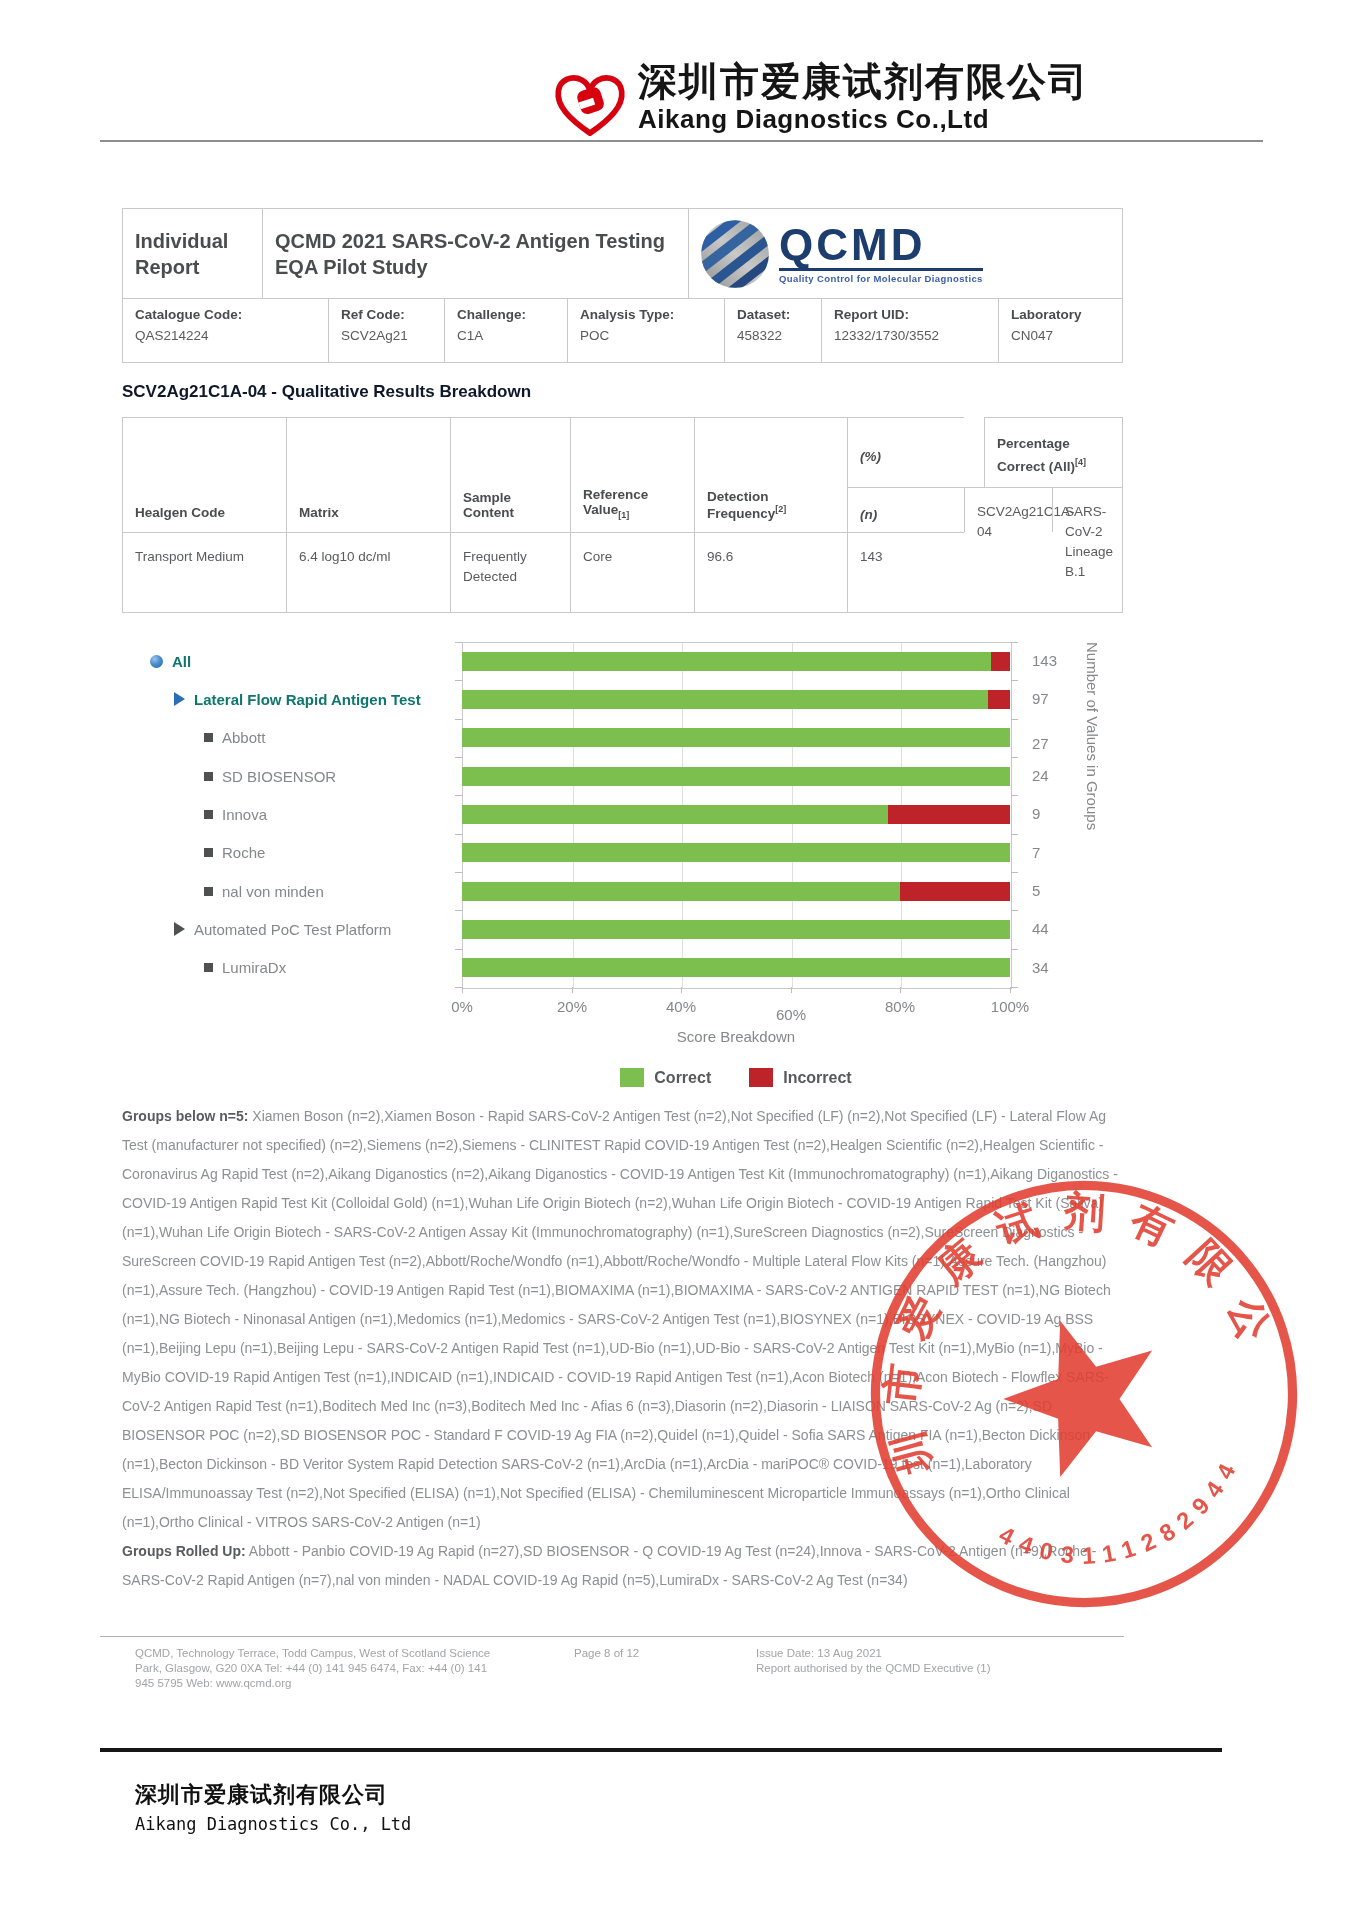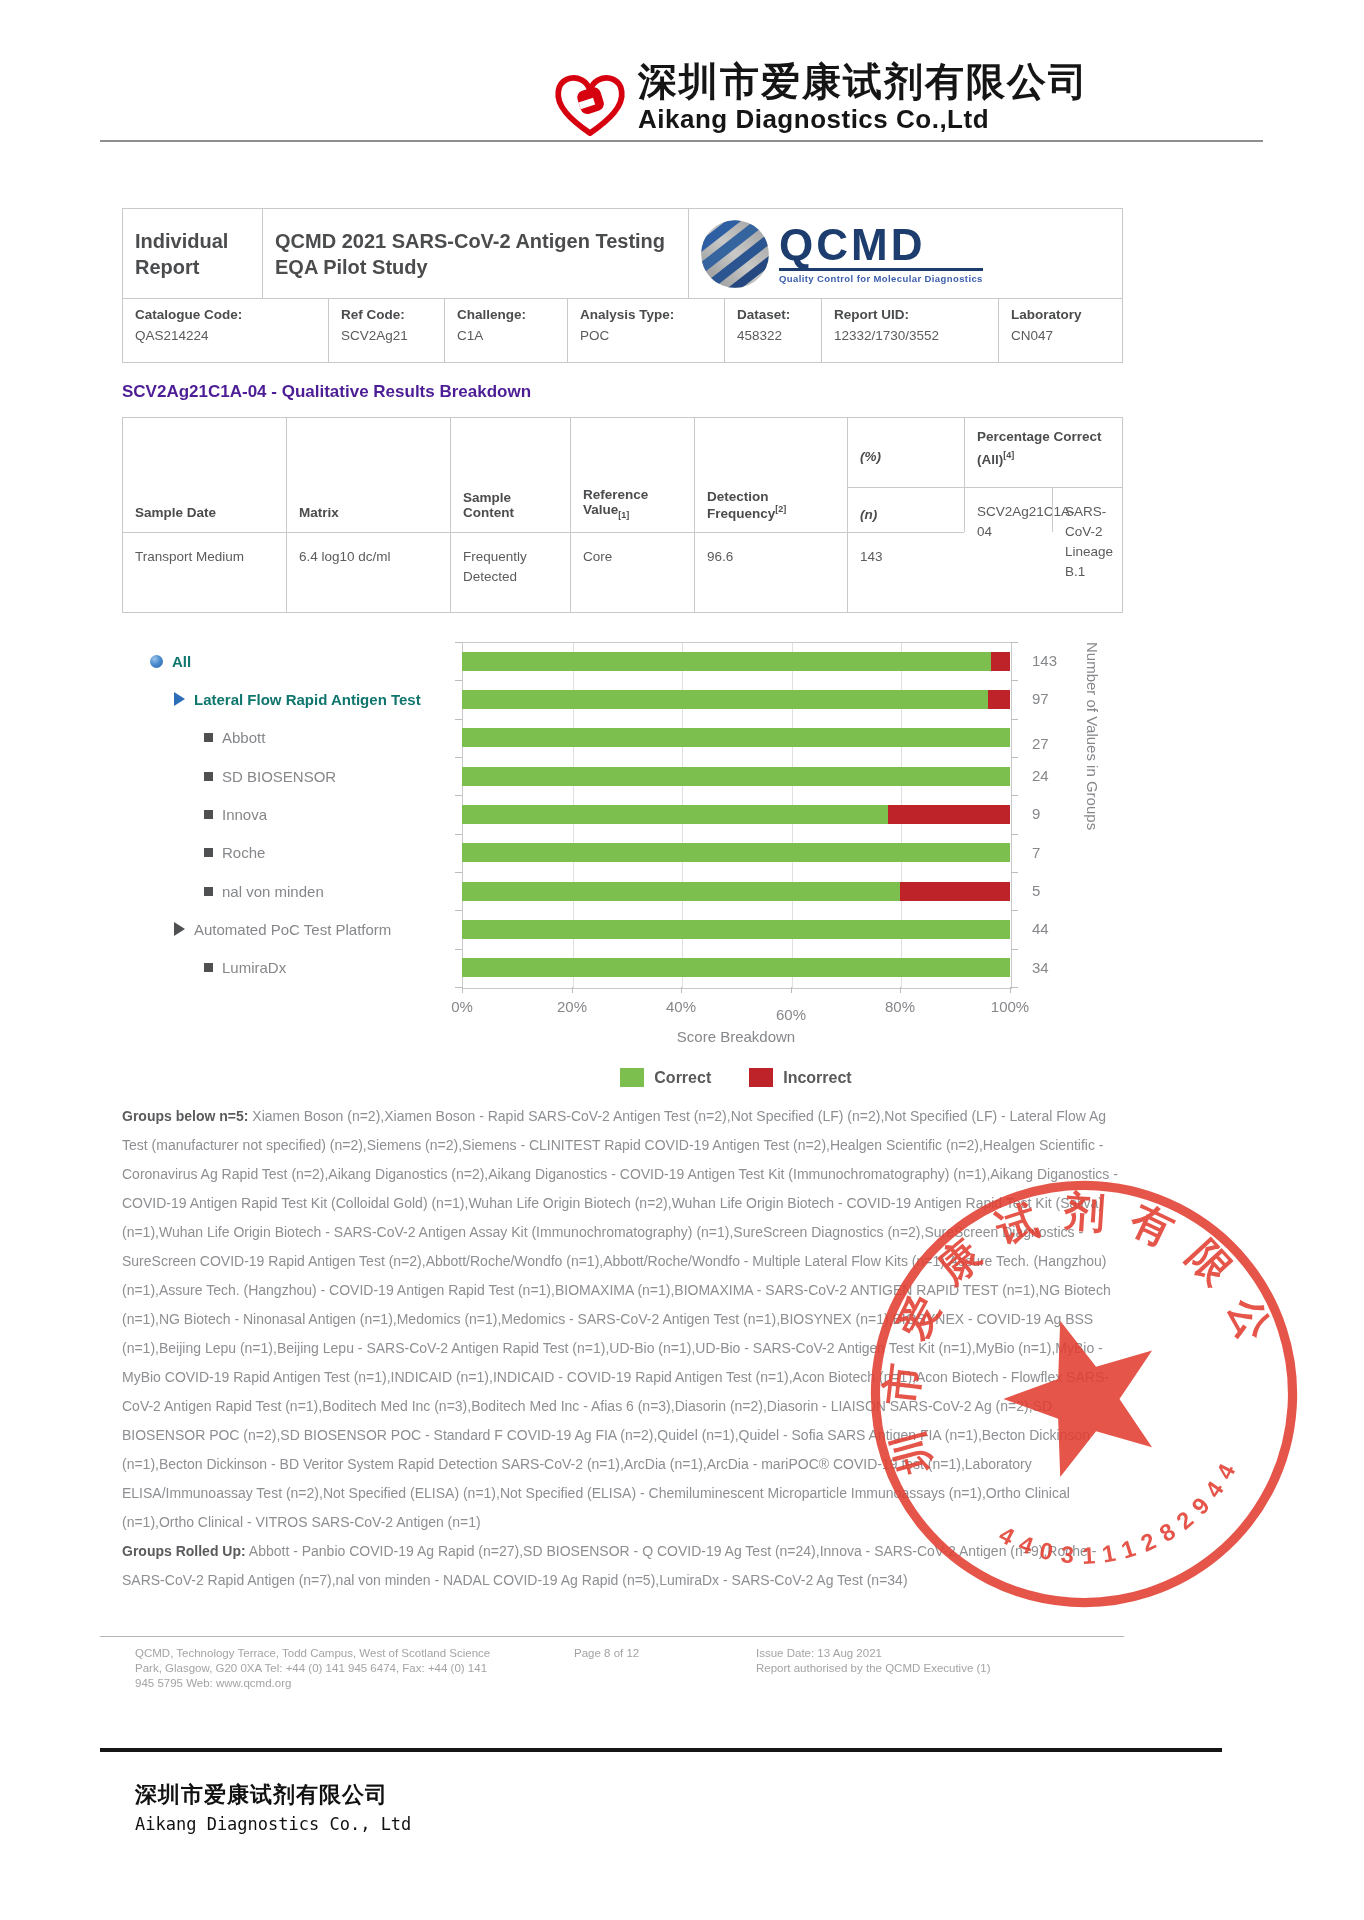--- a/index.html
+++ b/index.html
@@ -23,27 +23,27 @@
   #qcmd-sphere{width:72px;height:72px;flex:0 0 auto;}
   #qcmd-textblock{margin-left:8px;}
   #qcmd-word{font-size:44px;font-weight:bold;color:#1d3d6e;letter-spacing:3px;line-height:44px;border-bottom:3px solid #1d3d6e;padding-bottom:1px;}
   #qcmd-tag{font-size:9.5px;font-weight:bold;color:#3a5dab;letter-spacing:0.4px;margin-top:2px;}
 
   #meta-tbl{left:122px;top:298px;width:1000px;display:grid;grid-template-columns:206px 116px 123px 157px 97px 177px 124px;grid-template-rows:64px;}
   .meta-cell b{display:block;font-size:13.5px;color:#4b4c4e;margin-bottom:4px;}
   .meta-cell span{font-size:13.5px;color:#5a5b5d;}
 
   
-  #sec-title{position:absolute;left:122px;top:382px;font-size:17px;font-weight:bold;color:#4c1d95;}
+  #sec-title{position:absolute;left:122px;top:382px;font-size:17px;font-weight:bold;color:#0f172a;}
 
   
   #res-tbl{left:122px;top:417px;width:1000px;display:grid;grid-template-columns:164px 164px 120px 124px 153px 117px 88px 70px;grid-template-rows:70px 45px 80px;}
   .th{font-size:13.5px;font-weight:bold;color:#4b4c4e;display:flex;align-items:flex-end;padding-bottom:12px;}
   .th.span2{grid-row:1 / 3;}
-  .pc-head{grid-column:7 / 9;grid-row:1;align-items:center;padding-top:4px;line-height:18px;display:flex;}
+  .pc-head{grid-column:7 / 9;grid-row:1;align-items:flex-end;padding-top:4px;line-height:18px;display:flex;margin-left:20px;}
   .th-sub{font-style:italic;align-items:center;padding-bottom:0;}
   .td{font-size:13.5px;color:#5a5b5d;line-height:20px;padding-top:14px;}
   sub,sup{font-size:9px;}
 
   
   #chart{position:absolute;left:122px;top:630px;width:1010px;height:478px;}
   #plot{position:absolute;left:340px;top:12px;width:548px;height:345px;border:1px solid #c9c9c9;background:#fff;}
   .grid-v{position:absolute;top:0;width:1px;height:100%;background:#e0e0e0;}
   .bar{position:absolute;height:19px;display:flex;}
   .bar .ok{height:100%;}
@@ -141,21 +141,21 @@
     <div class="cell meta-cell"><b>Analysis Type:</b><span>POC</span></div>
     <div class="cell meta-cell"><b>Dataset:</b><span>458322</span></div>
     <div class="cell meta-cell"><b>Report UID:</b><span>12332/1730/3552</span></div>
     <div class="cell meta-cell"><b>Laboratory</b><span>CN047</span></div>
   </div>
 
   <div id="sec-title">SCV2Ag21C1A-04 - Qualitative Results Breakdown</div>
 
   <div id="res-tbl" class="tbl">
     <div class="cell th span2">
-        <span><span>Sample Date</span></span>
+        <span><span>Healgen Code</span></span>
       </div>
     <div class="cell th span2">
         <span><span>Matrix</span></span>
       </div>
     <div class="cell th span2">
         <span><span>Sample Content</span></span>
       </div>
     <div class="cell th span2">
         <span><span>Reference Value</span><sub>[1]</sub></span>
       </div>

